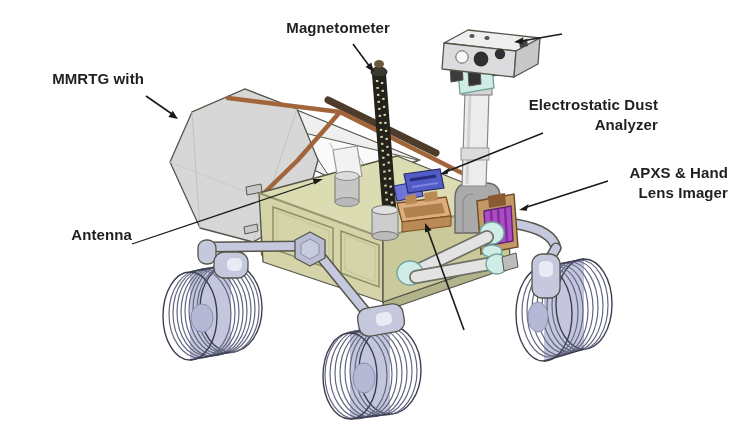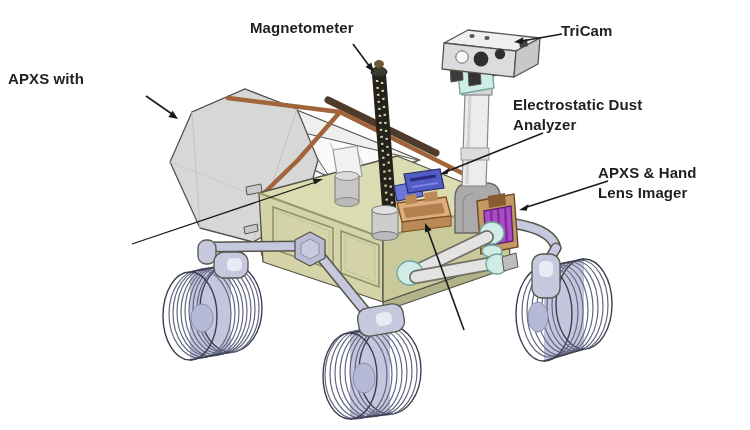--- a/index.html
+++ b/index.html
@@ -1,20 +1,20 @@
 <!DOCTYPE html>
 <html style="--c-background: #ffffff; --c-label_text: #1f1f1f; --c-arrow: #1a1a1a; --c-outline: #55554a; --c-body_deck: #dcdcb2; --c-body_front: #d4d4a8; --c-body_side: #c9c99c; --c-body_skirt: #b3b389; --c-mmrtg_face: #d7d7d7; --c-mmrtg_top: #efefef; --c-mmrtg_ribs: #fafafa; --c-copper: #a2643a; --c-dark_bar: #4d3b2b; --c-mast_truss: #24221b; --c-mast_dot: #d8d8ac; --c-tricam_column: #ececec; --c-tricam_head: #dcdcde; --c-tricam_foot: #aaaaaa; --c-lens_dark: #2f2f2f; --c-wheel_face: #d8daec; --c-wheel_barrel: #c3c6dd; --c-wheel_hub: #b5b9d5; --c-wheel_line: #636780; --c-wheel_outline: #3e3e52; --c-suspension: #c6c9dd; --c-arm_tube: #e3e3e3; --c-arm_joint: #cfece6; --c-eda_blue: #515cc6; --c-eda_blue_light: #6d76d8; --c-armas_tan: #dcae7e; --c-armas_tan_dark: #b98a55; --c-apxs_purple: #ae4ac6; --c-apxs_frame: #c39a66; --c-hga_canister: #c6c6c6; --c-hga_flap: #f2f2f2;"><head>
 <meta charset="utf-8">
 <style>
   html,body{margin:0;padding:0;}
   body{width:750px;height:430px;position:relative;background:var(--c-background,#fff);
        font-family:"Liberation Sans",sans-serif;overflow:hidden;}
   .stage{position:absolute;inset:0;width:750px;height:430px;}
   svg{position:absolute;left:0;top:0;}
-  .label{position:absolute;text-align:left;color:var(--c-label_text,#1f1f1f);
+  .label{position:absolute;text-align:right;color:var(--c-label_text,#1f1f1f);
          font-weight:700;font-size:15px;line-height:20px;letter-spacing:0.1px;}
   .label span{display:block;}
 
   
   .ol{stroke:var(--c-outline);stroke-width:1.3;stroke-linejoin:round;}
   .thin{stroke:var(--c-outline);stroke-width:1;}
   .f-deck{fill:var(--c-body_deck);} .f-front{fill:var(--c-body_front);}
   .f-side{fill:var(--c-body_side);} .f-skirt{fill:var(--c-body_skirt);}
   .f-mmface{fill:var(--c-mmrtg_face);} .f-mmtop{fill:var(--c-mmrtg_top);}
   .f-ribs{fill:var(--c-mmrtg_ribs);}
@@ -262,31 +262,29 @@
       <polygon class="ahead" points="323,179 314.6,184.6 312.7,178.9"></polygon>
     </g>
     <g>
       <line class="arrow" x1="464" y1="330" x2="428" y2="231"></line>
       <polygon class="ahead" points="425,223 431.6,230.2 425.0,232.6"></polygon>
     </g>
   </g>
 </svg>
 
 <div class="label" style="left:8px;top:69px;width:136px">
-  <span>APXS with</span>
+  <span>MMRTG with</span>
 </div>
 <div class="label" style="left:250px;top:18px;width:140px">
   <span>Magnetometer</span>
-</div>
-<div class="label" style="left:561px;top:21px;width:80px">
-  <span>TriCam</span>
 </div>
 <div class="label" style="left:513px;top:95px;width:145px">
   <span>Electrostatic Dust</span>
   <span>Analyzer</span>
 </div>
 <div class="label" style="left:598px;top:163px;width:130px">
   <span>APXS &amp; Hand</span>
   <span>Lens Imager</span>
 </div>
 <div class="label" style="left:28px;top:225px;width:104px">
+  <span>Antenna</span>
 </div>
 </div>
 
 </body></html>

